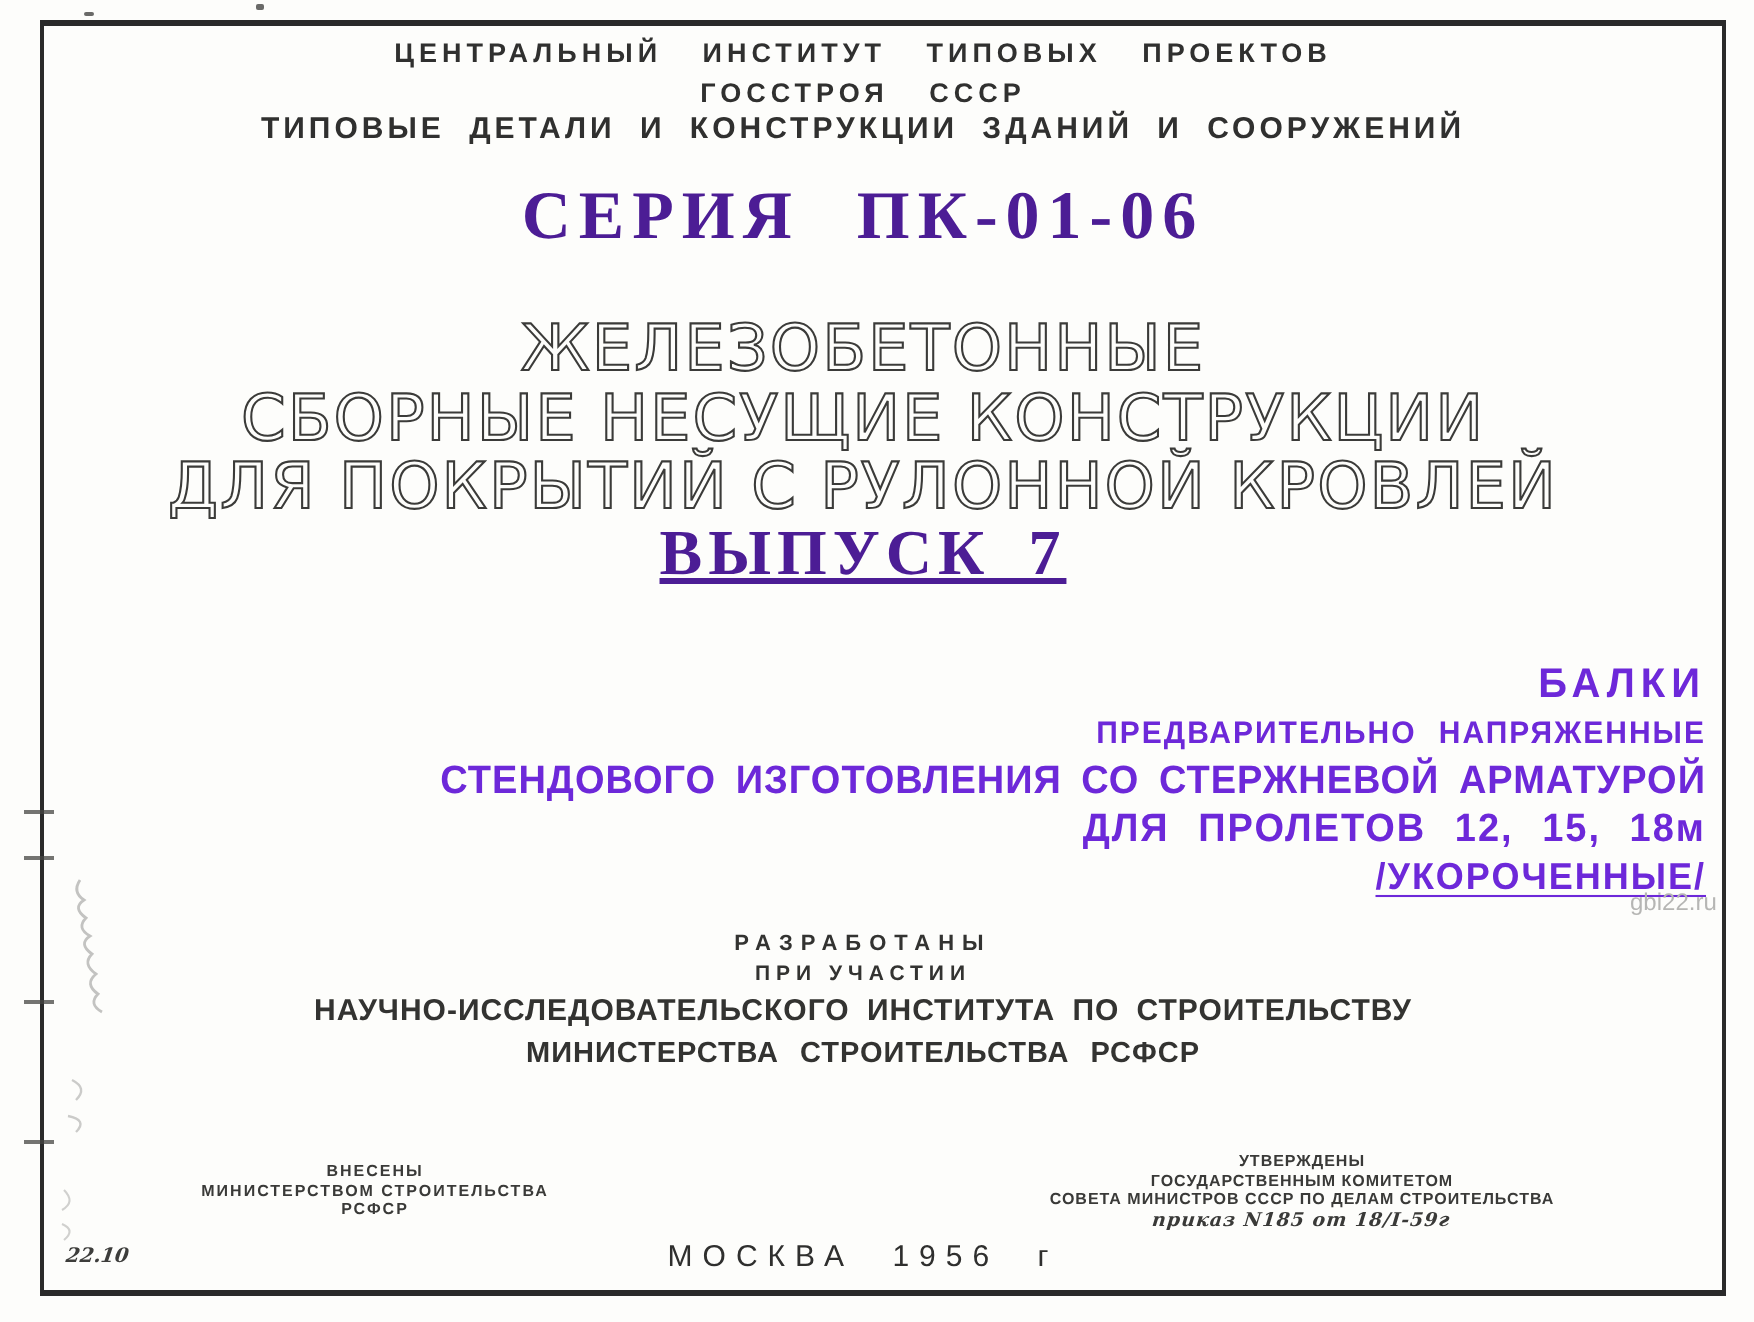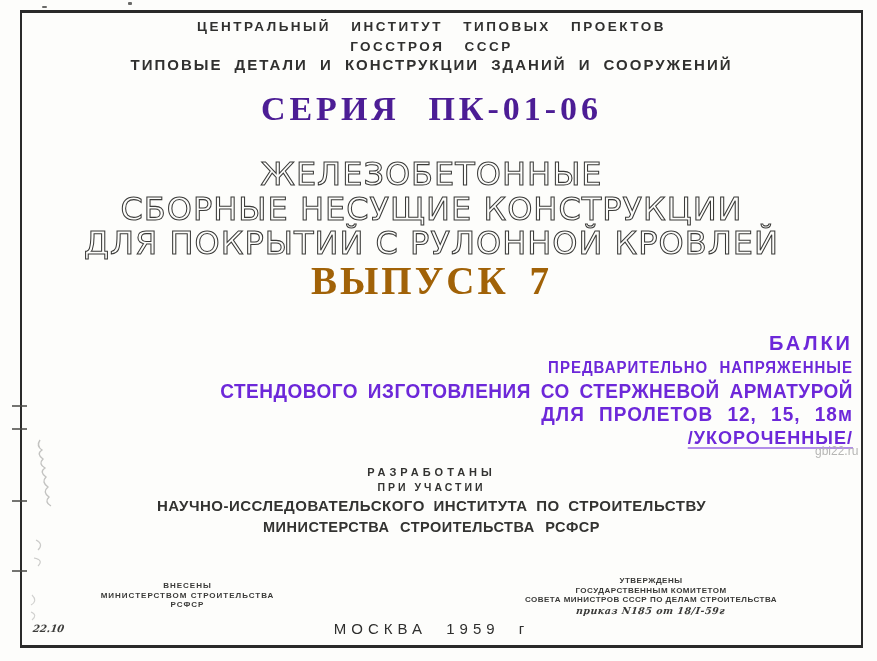--- a/index.html
+++ b/index.html
@@ -35,21 +35,21 @@
     font-family:"DejaVu Sans",sans-serif;
     font-size:32px;line-height:34.5px;font-weight:500;letter-spacing:1px;color:#4a4a48;
   }
   @supports(-webkit-text-stroke:1px #000){
     .main-title div{color:rgba(255,255,255,0);-webkit-text-stroke:1.05px #3b3b39;}
   }
 
   .issue{
     top:258px;
     font-family:"Liberation Serif","DejaVu Serif",serif;
-    font-size:39px;font-weight:700;letter-spacing:3px;word-spacing:8px;color:#a16207;
+    font-size:32px;font-weight:700;letter-spacing:3px;word-spacing:8px;color:#4c1d95;text-decoration:underline;
   }
 
   .subject{top:331px;transform:scaleY(1.04);transform-origin:50% 0;}
   .subject div{font-weight:700;line-height:23px;color:#6d28d9;text-align:right;}
   .subject .s0{font-size:20px;letter-spacing:3px;}
   .subject .s1{font-size:15px;letter-spacing:1px;word-spacing:6px;}
   .subject .s2{font-size:19px;letter-spacing:0.5px;word-spacing:4px;}
   .subject .s3{font-size:19px;letter-spacing:1px;word-spacing:8px;}
   .subject .s4{font-size:18px;letter-spacing:1px;text-decoration:underline;text-underline-offset:3px;}
 
@@ -117,21 +117,21 @@
     <div>РСФСР</div>
   </div>
 
   <div class="stamp approved">
     <div>УТВЕРЖДЕНЫ</div>
     <div>ГОСУДАРСТВЕННЫМ КОМИТЕТОМ</div>
     <div>СОВЕТА МИНИСТРОВ СССР ПО ДЕЛАМ СТРОИТЕЛЬСТВА</div>
     <div class="hand">приказ N185 от 18/I-59г</div>
   </div>
 
-  <div class="cx footer-line">МОСКВА 1959 г</div>
+  <div class="cx footer-line">МОСКВА 1956 г</div>
 
   <div class="note22">22.10</div>
 
   <div class="watermark">gbi22.ru</div>
 
   <div class="tick" style="top:405px"></div>
   <div class="tick" style="top:428px"></div>
   <div class="tick" style="top:500px"></div>
   <div class="tick" style="top:570px"></div>
 

